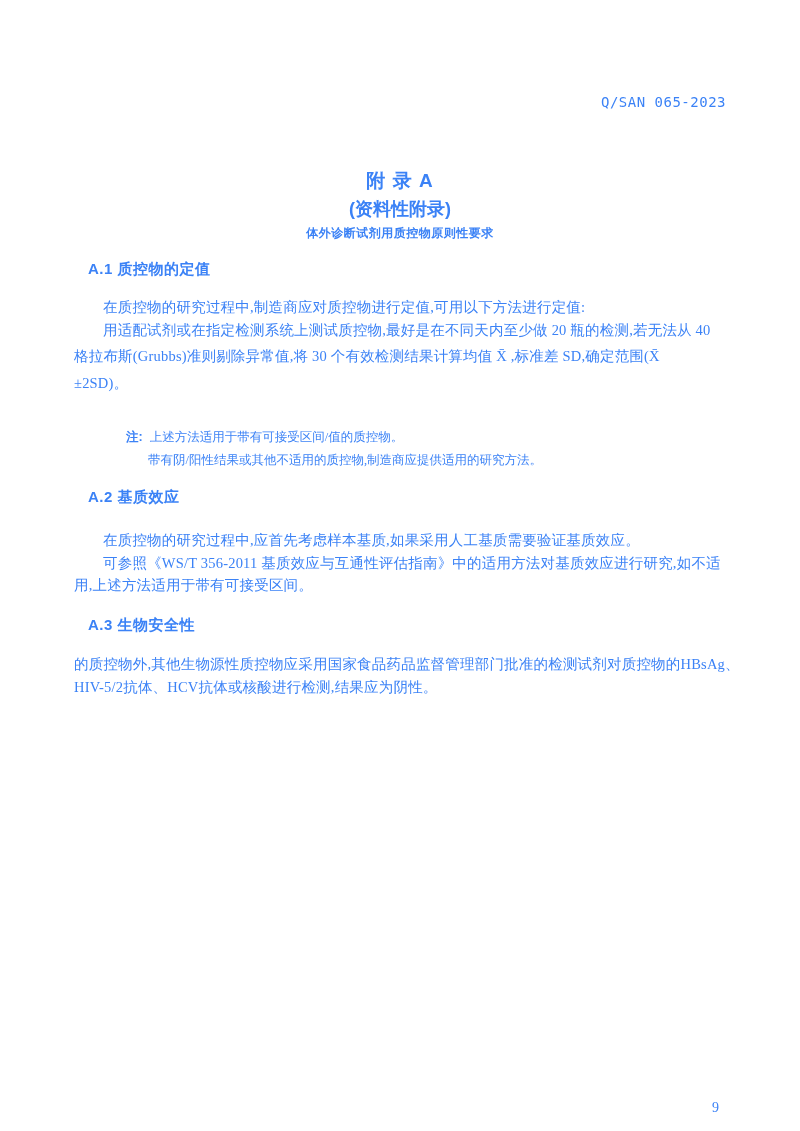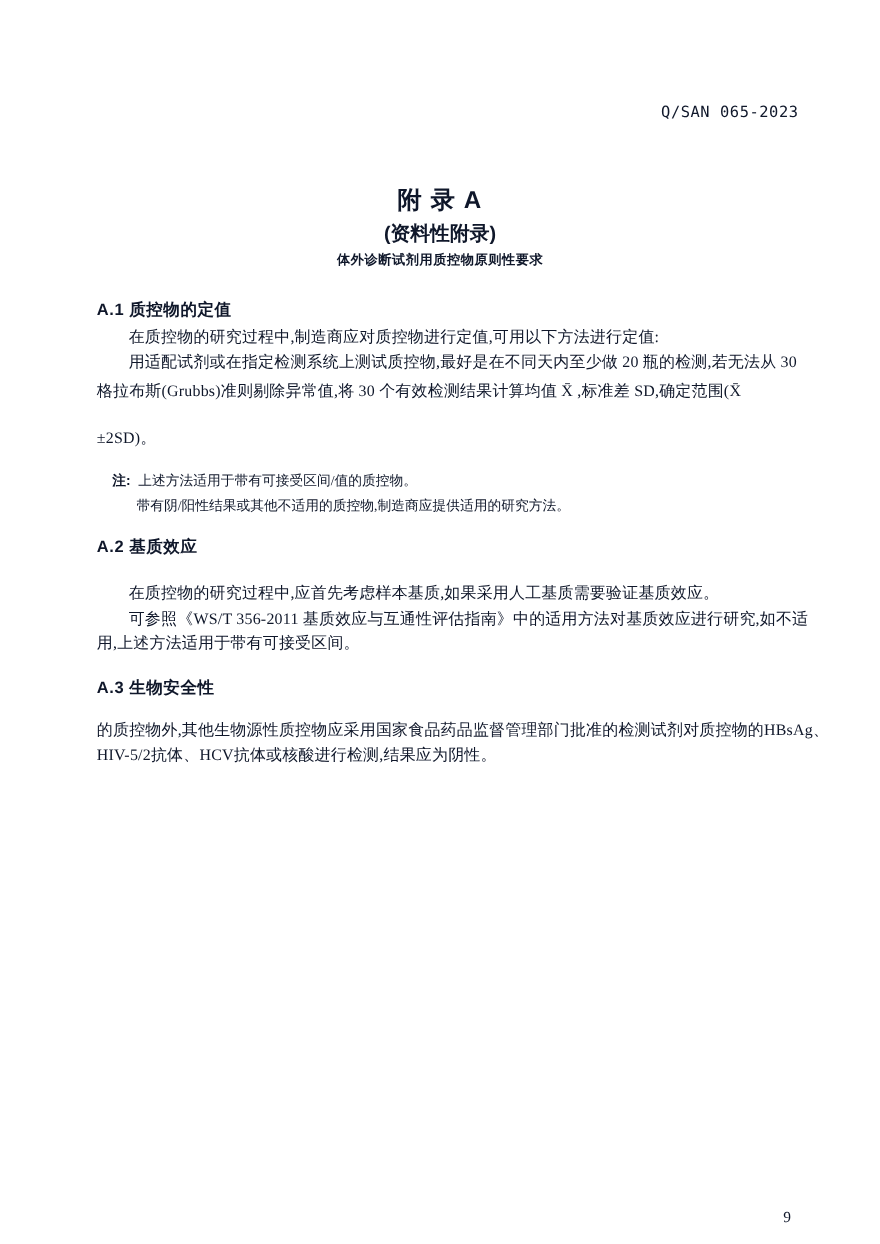--- a/index.html
+++ b/index.html
@@ -5,21 +5,21 @@
   html, body {
     margin: 0;
     padding: 0;
     background: #ffffff;
   }
   .page {
     position: relative;
     width: 800px;
     height: 1131px;
     background: #ffffff;
-    color: #0f172a;
+    color: #3b82f6;
     font-family: "Liberation Serif", "DejaVu Serif", serif;
     overflow: hidden;
   }
   .doc-code {
     position: absolute;
     top: 94px;
     right: 74px;
     font-family: "DejaVu Sans Mono", monospace;
     font-size: 14px;
     letter-spacing: 0.5px;
@@ -28,51 +28,51 @@
   .title-block {
     position: absolute;
     top: 171px;
     left: 0;
     width: 100%;
     text-align: center;
     font-family: "Liberation Sans", "DejaVu Sans", sans-serif;
     font-weight: bold;
     line-height: 1;
   }
-  .title-appendix { font-size: 22px; letter-spacing: 1px; }
+  .title-appendix { font-size: 19px; letter-spacing: 1px; }
   .title-type     { font-size: 18px;  margin-top: 10px; }
   .title-subject  { font-size: 12px; margin-top: 9px; letter-spacing: 0.5px; }
 
   .section-heading {
     position: absolute;
     left: 88px;
     font-family: "Liberation Sans", "DejaVu Sans", sans-serif;
     font-weight: bold;
     font-size: 15px;
     letter-spacing: 0.5px;
     white-space: nowrap;
   }
   .para {
     position: absolute;
-    left: 88px;
+    left: 74px;
     width: 640px;
     font-size: 14.5px;
   }
   .line {
     line-height: 22.5px;
     white-space: nowrap;
     letter-spacing: 0.2px;
   }
   .indent { text-indent: 29px; }
   .gap-sm { margin-top: 4px; }
-  .gap-md { margin-top: 20px; }
+  .gap-md { margin-top: 4px; }
 
   .note {
     position: absolute;
-    left: 102px;
+    left: 126px;
     width: 600px;
     font-size: 12.5px;
   }
   .note-line {
     line-height: 23px;
     white-space: nowrap;
   }
   .note-label {
     font-family: "Liberation Sans", "DejaVu Sans", sans-serif;
     font-weight: bold;
@@ -93,25 +93,25 @@
 <div class="page">
 
   <div class="doc-code">Q/SAN 065-2023</div>
 
   <div class="title-block">
     <div class="title-appendix">附 录 A</div>
     <div class="title-type">(资料性附录)</div>
     <div class="title-subject">体外诊断试剂用质控物原则性要求</div>
   </div>
 
-  <div class="section-heading" style="top:272px">A.1 质控物的定值</div>
+  <div class="section-heading" style="top:260px">A.1 质控物的定值</div>
 
   <div class="para" style="top:296px">
     <div class="line indent">在质控物的研究过程中,制造商应对质控物进行定值,可用以下方法进行定值:</div>
-    <div class="line indent">用适配试剂或在指定检测系统上测试质控物,最好是在不同天内至少做 20 瓶的检测,若无法从 30</div>
+    <div class="line indent">用适配试剂或在指定检测系统上测试质控物,最好是在不同天内至少做 20 瓶的检测,若无法从 40</div>
     <div class="line gap-sm">格拉布斯(Grubbs)准则剔除异常值,将 30 个有效检测结果计算均值 X̄ ,标准差 SD,确定范围(X̄</div>
     <div class="line gap-md">±2SD)。</div>
   </div>
 
   <div class="note" style="top:426px">
     <div class="note-line">
       <span class="note-label">注:</span><span>上述方法适用于带有可接受区间/值的质控物。</span>
     </div>
     <div class="note-line note-cont">带有阴/阳性结果或其他不适用的质控物,制造商应提供适用的研究方法。</div>
   </div>

